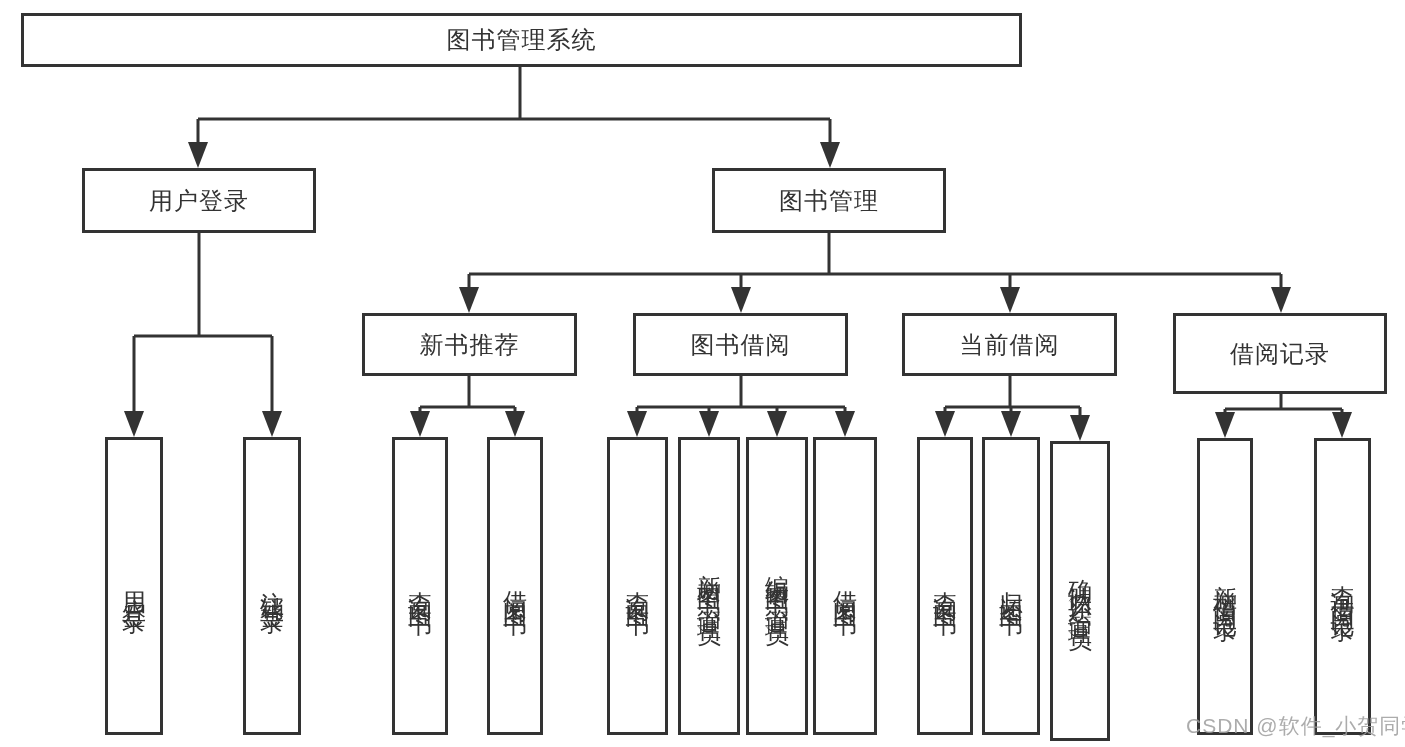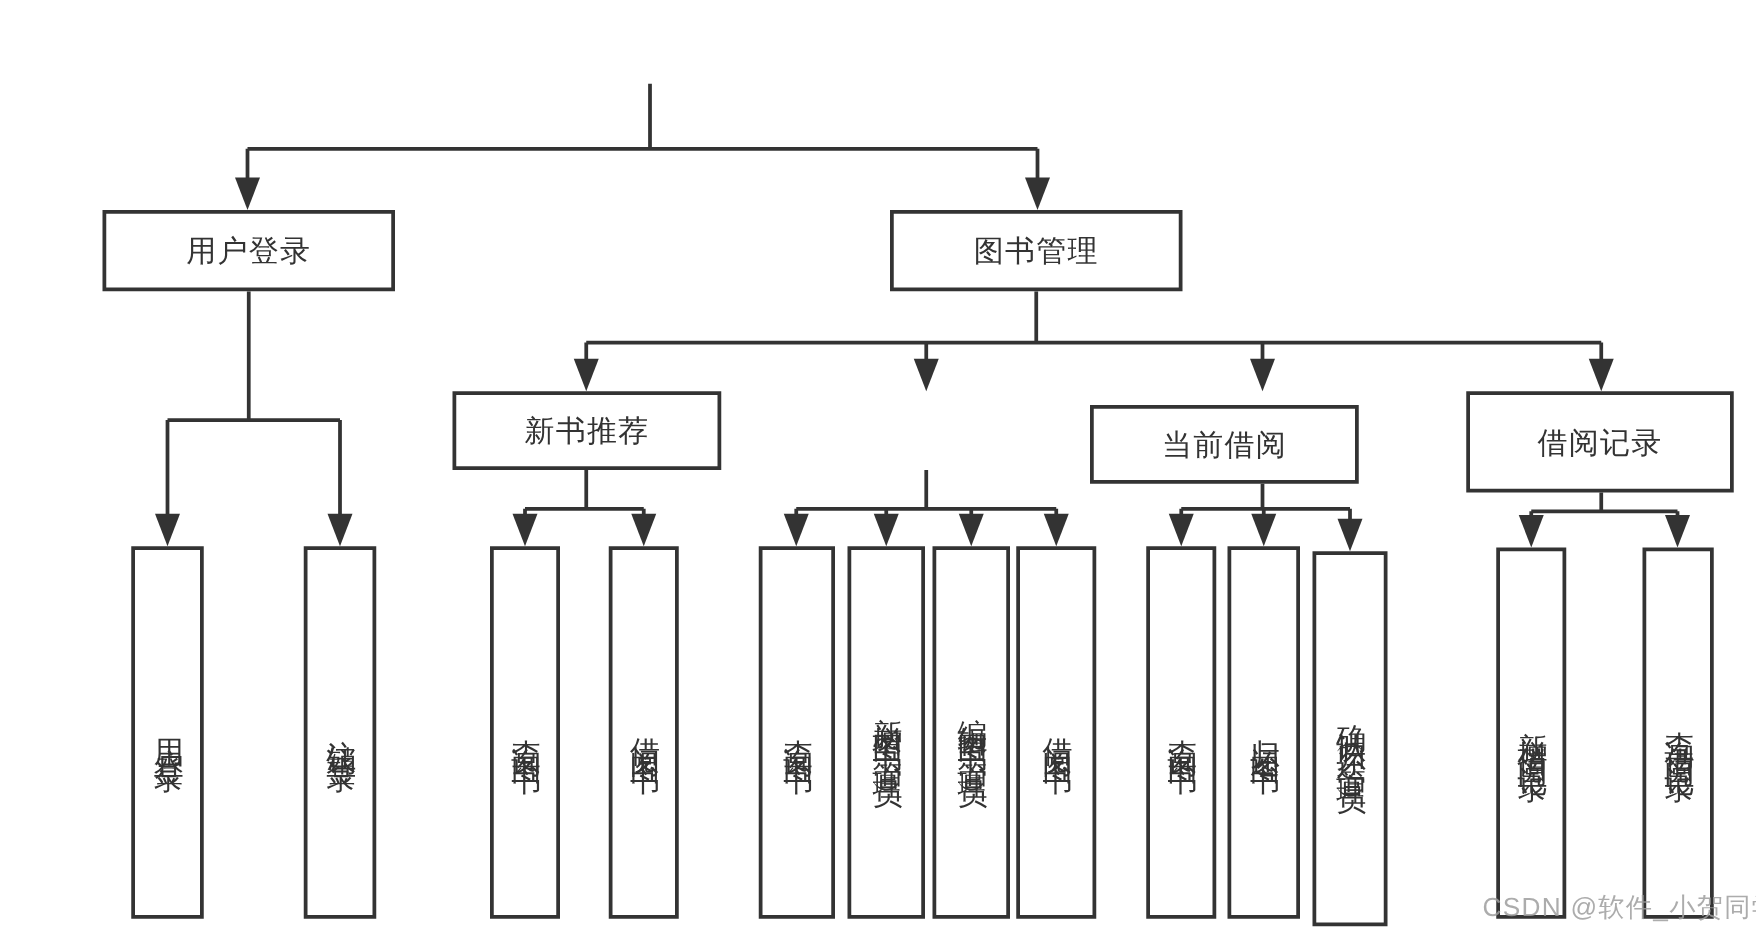--- a/index.html
+++ b/index.html
@@ -68,26 +68,28 @@
       <polygon class="arrowhead" points="1001,411 1021,411 1011,437"></polygon>
       <polygon class="arrowhead" points="1070,415 1090,415 1080,441"></polygon>
     </g>
     <g>
       <path class="line" d="M1281 376 V409 M1225 409 H1342 M1225 409 V417 M1342 409 V417"></path>
       <polygon class="arrowhead" points="1215,412 1235,412 1225,438"></polygon>
       <polygon class="arrowhead" points="1332,412 1352,412 1342,438"></polygon>
     </g>
   </svg>
 
+  <div class="hbox" style="left:21px;top:13px;width:1001px;height:54px;">图书管理系统</div>
 
   <div class="hbox" style="left:82px;top:168px;width:234px;height:65px;">用户登录</div>
   <div class="hbox" style="left:362px;top:313px;width:215px;height:63px;">新书推荐</div>
 
   <div class="hbox" style="left:712px;top:168px;width:234px;height:65px;">图书管理</div>
-  <div class="hbox" style="left:872px;top:313px;width:215px;height:63px;margin-top:11px;">当前借阅</div>
+  <div class="hbox" style="left:633px;top:313px;width:215px;height:63px;">图书借阅</div>
+  <div class="hbox" style="left:902px;top:313px;width:215px;height:63px;">当前借阅</div>
   <div class="hbox" style="left:1173px;top:313px;width:214px;height:81px;">借阅记录</div>
 
   <div class="vbox" style="left:105px;top:437px;width:58px;height:298px;">用户登录</div>
   <div class="vbox" style="left:243px;top:437px;width:58px;height:298px;">注销登录</div>
 
   <div class="vbox" style="left:392px;top:437px;width:56px;height:298px;">查询图书</div>
   <div class="vbox" style="left:487px;top:437px;width:56px;height:298px;">借阅图书</div>
 
   <div class="vbox" style="left:607px;top:437px;width:61px;height:298px;">查询图书</div>
   <div class="vbox" style="left:678px;top:437px;width:62px;height:298px;">新增图书（管理员）</div>

